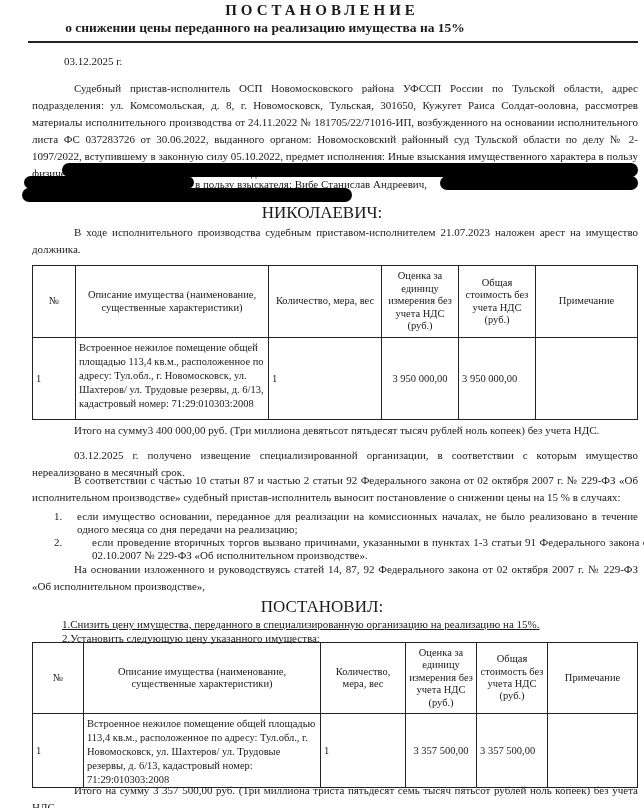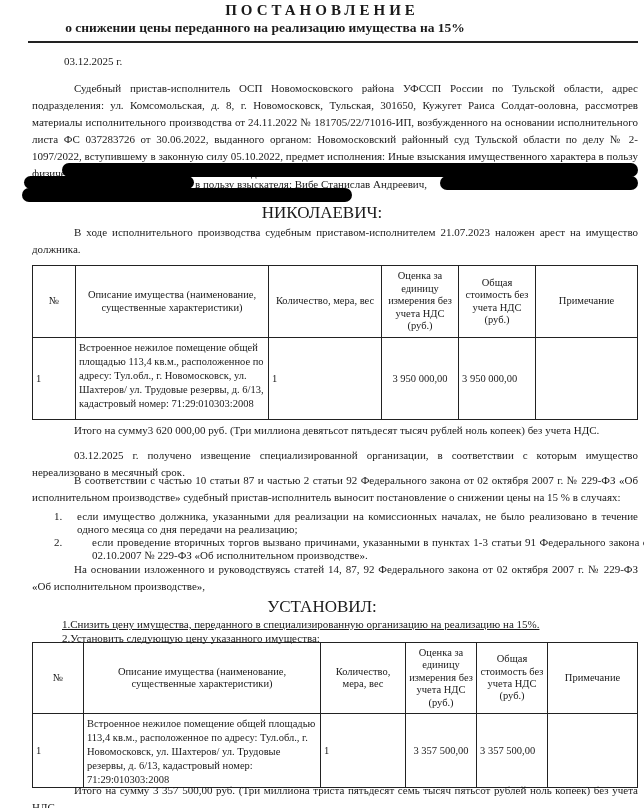--- a/index.html
+++ b/index.html
@@ -54,32 +54,32 @@
     <td>1</td>
     <td class="desc">Встроенное нежилое помещение общей площадью 113,4 кв.м., расположенное по адресу: Тул.обл., г. Новомосковск, ул. Шахтеров/ ул. Трудовые резервы, д. 6/13, кадастровый номер: 71:29:010303:2008</td>
     <td>1</td>
     <td style="text-align:center;">3 950 000,00</td>
     <td>3 950 000,00</td>
     <td></td>
   </tr>
 </tbody>
   </table>
 
-<div class="abs para indent" style="left:32px; top:422px; width:606px;">Итого на сумму3 620 000,00 руб. (Три миллиона девятьсот пятьдесят тысяч рублей ноль копеек) без учета НДС.</div>
+<div class="abs para indent" style="left:32px; top:422px; width:606px;">Итого на сумму3 400 000,00 руб. (Три миллиона девятьсот пятьдесят тысяч рублей ноль копеек) без учета НДС.</div>
 <div class="abs para indent" style="left:32px; top:447px; width:606px;">03.12.2025 г. получено извещение специализированной организации, в соответствии с которым имущество нереализовано в месячный срок.</div>
 <div class="abs para indent" style="left:32px; top:472px; width:606px;">В соответствии с частью 10 статьи 87 и частью 2 статьи 92 Федерального закона от 02 октября 2007 г. № 229-ФЗ «Об исполнительном производстве» судебный пристав-исполнитель выносит постановление о снижении цены на 15 % в случаях:</div>
 
 <div class="num" style="left:54px; top:510px; font-size:11px;">1.</div>
-<div class="li" style="left:77px; top:510px; width:561px;">если имущество должника, указанными для реализации на комиссионных началах, не было реализовано в течение одного месяца со дня передачи на реализацию;</div>
+<div class="li" style="left:77px; top:510px; width:561px;">если имущество основании, переданное для реализации на комиссионных началах, не было реализовано в течение одного месяца со дня передачи на реализацию;</div>
 <div class="num" style="left:54px; top:536px; font-size:11px;">2.</div>
 <div class="li" style="left:92px; top:536px; width:561px;">если проведение вторичных торгов вызвано причинами, указанными в пунктах 1-3 статьи 91 Федерального закона от 02.10.2007 № 229-ФЗ «Об исполнительном производстве».</div>
 
 <div class="abs para indent" style="left:32px; top:561px; width:606px;">На основании изложенного и руководствуясь статей 14, 87, 92 Федерального закона от 02 октября 2007 г. № 229-ФЗ «Об исполнительном производстве»,</div>
 
-<div class="abs heading" style="top:597px;">УСТАНОВИЛ:</div>
+<div class="abs heading" style="top:597px;">ПОСТАНОВИЛ:</div>
 <div class="abs para" style="left:62px; top:616px; width:576px;text-decoration:underline;">1.Снизить цену имущества, переданного в специализированную организацию на реализацию на 15%.</div>
 <div class="abs para" style="left:62px; top:630px; width:576px;">2.Установить следующую цену указанного имущества:</div>
 
 <table style="left:32px; top:642px; width:606px;">
   <tbody>
       <tr style="height:71px;">
     <th style="width:44px;">№</th>
     <th style="width:230px;">Описание имущества (наименование, существенные характеристики)</th>
     <th style="width:78px;">Количество, мера, вес</th>
     <th style="width:64px;">Оценка за единицу измерения без учета НДС (руб.)</th>

